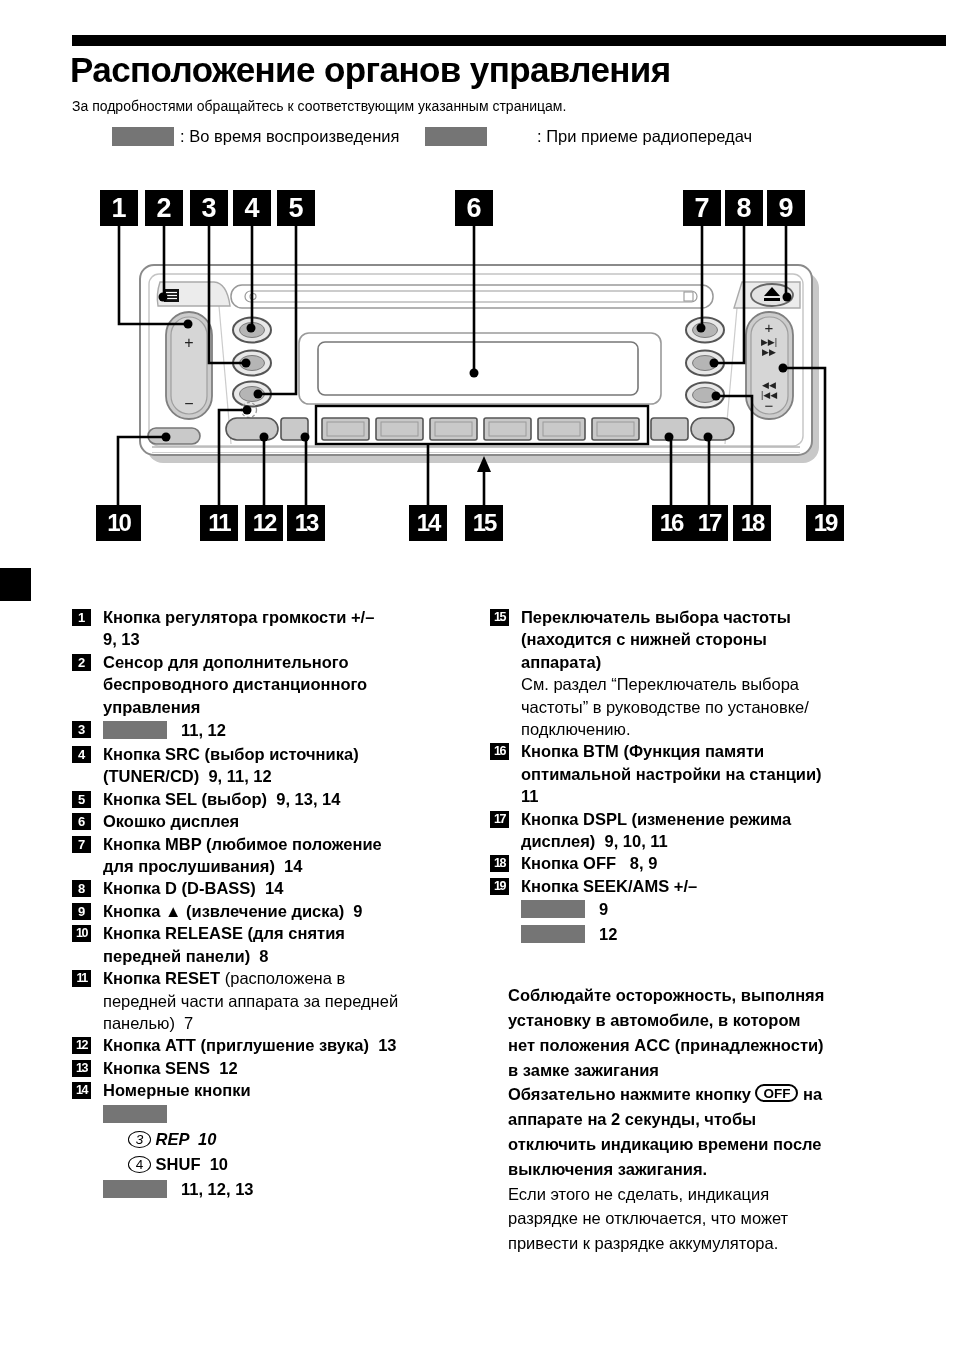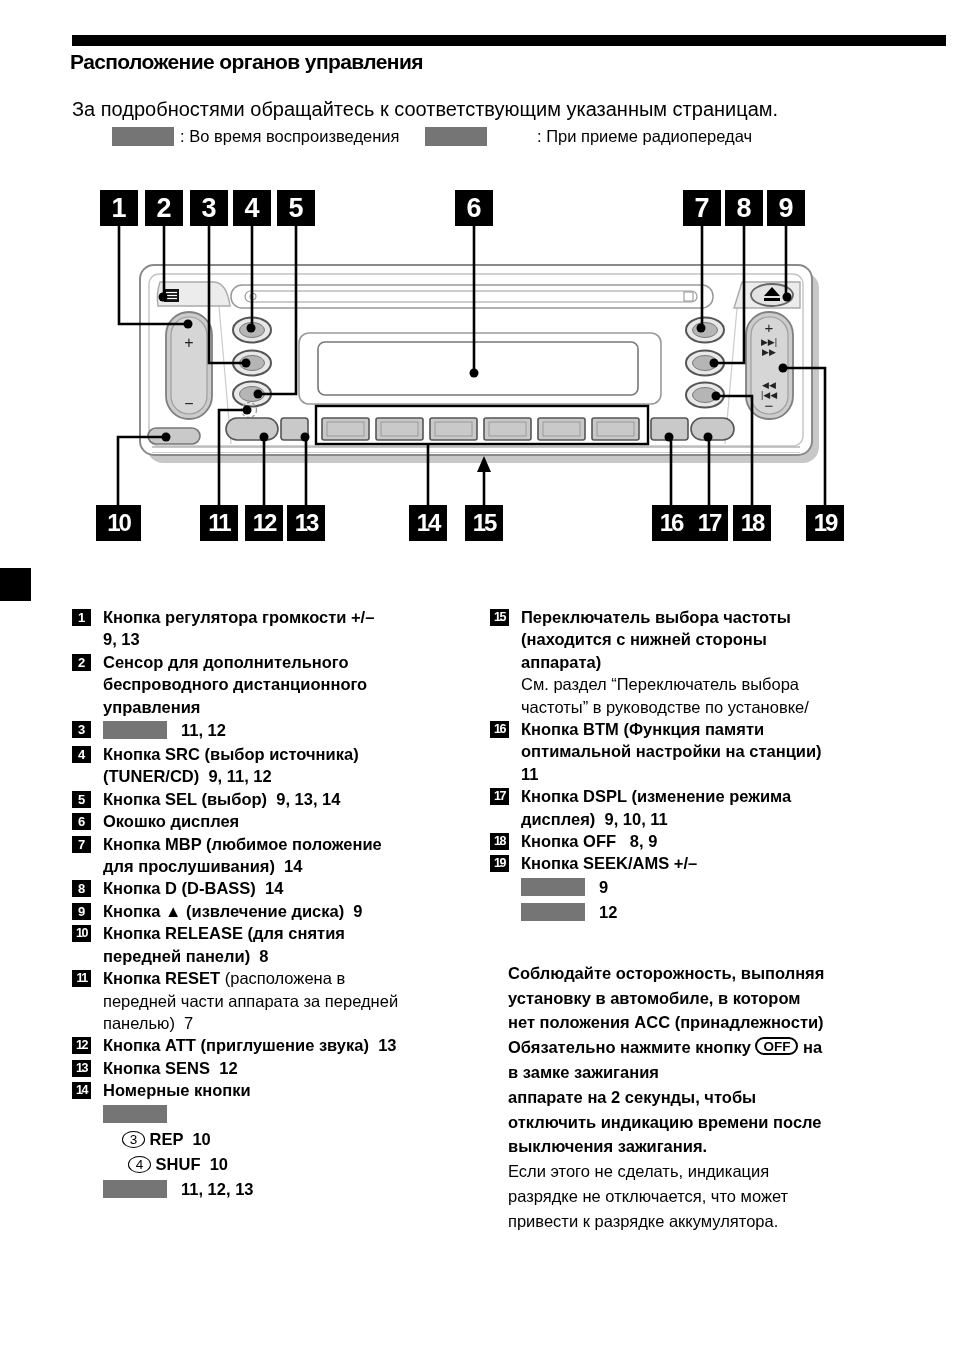--- a/index.html
+++ b/index.html
@@ -2,22 +2,22 @@
 <html><head>
 <meta charset="utf-8">
 <style>
   html,body{margin:0;padding:0;}
   body{
     width:954px;height:1352px;position:relative;background:#ffffff;
     font-family:"Liberation Sans", sans-serif;color:#000;overflow:hidden;
   }
   .topbar{position:absolute;left:72px;top:35px;width:874px;height:11px;background:#000;}
   .chapter-tab{position:absolute;left:0;top:568px;width:31px;height:33px;background:#000;}
-  .title{position:absolute;left:70px;top:50px;font-size:21px;font-weight:bold;letter-spacing:-0.6px;white-space:nowrap;}
-  .intro{position:absolute;left:72px;top:98px;font-size:20px;white-space:nowrap;text-align:center;}
+  .title{position:absolute;left:70px;top:50px;font-size:35px;font-weight:bold;letter-spacing:-0.6px;white-space:nowrap;}
+  .intro{position:absolute;left:72px;top:98px;font-size:14px;white-space:nowrap;text-align:center;}
   .legend-chip{position:absolute;top:126px;height:20px;display:flex;align-items:center;font-size:16.5px;white-space:pre;}
   #lg1{left:72px;margin-left:40px;} #lg2{left:425px;gap:44px;}
   .lgbox{width:62px;height:19px;background:#757575;margin-right:6px;flex:0 0 auto;}
 
   .diagram{position:absolute;left:0;top:182px;width:954px;height:372px;}
   .diagram svg{position:absolute;left:0;top:0;}
   .co{position:absolute;width:38px;height:36px;background:#000;color:#fff;font-weight:bold;
       font-size:27px;line-height:36px;text-align:center;}
   .co.d2{font-size:24px;letter-spacing:-2px;}
   #co10{width:45px;}
@@ -324,36 +324,37 @@
       <span class="badge b2">13</span>
       <div class="content">
         <div class="line"><span class="sb">Кнопка SENS  12</span></div>
       </div>
     </div>
     <div class="item">
       <span class="badge b2">14</span>
       <div class="content">
         <div class="line"><span class="sb">Номерные кнопки</span></div>
         <div class="line" style="line-height: 25px;"><span class="gbox"></span></div>
-        <div class="line" style="margin-left: 19px; line-height: 25px;"><span class="okey">3</span><span class="sb"> REP  10</span></div>
+        <div class="line" style="margin-left: 25px; line-height: 25px; font-style: italic;"><span class="okey">3</span><span class="sb"> REP  10</span></div>
         <div class="line" style="margin-left: 25px; line-height: 25px;"><span class="okey">4</span><span class="sb"> SHUF  10</span></div>
         <div class="line" style="line-height: 25px;"><span class="gbox"></span><span class="sb">11, 12, 13</span></div>
       </div>
     </div>
   </div>
 <div class="col" id="colR">
   <div id="colR-items">
       <div class="item">
         <span class="badge b2">15</span>
         <div class="content">
           <div class="line"><span class="sb">Переключатель выбора частоты</span></div>
           <div class="line"><span class="sb">(находится с нижней стороны</span></div>
           <div class="line"><span class="sb">аппарата)</span></div>
           <div class="line"><span class="sr">См. раздел “Переключатель выбора</span></div>
           <div class="line"><span class="sr">частоты” в руководстве по установке/</span></div>
+          <div class="line"><span class="sr">подключению.</span></div>
         </div>
       </div>
       <div class="item">
         <span class="badge b2">16</span>
         <div class="content">
           <div class="line"><span class="sb">Кнопка BTM (Функция памяти</span></div>
           <div class="line"><span class="sb">оптимальной настройки на станции)</span></div>
           <div class="line"><span class="sb">11</span></div>
         </div>
       </div>
@@ -376,22 +377,22 @@
           <div class="line"><span class="sb">Кнопка SEEK/AMS +/–</span></div>
           <div class="line" style="line-height: 25px;"><span class="gbox"></span><span class="sb">9</span></div>
           <div class="line" style="line-height: 25px;"><span class="gbox"></span><span class="sb">12</span></div>
         </div>
       </div>
     </div>
   <div class="note" id="note">
       <div class="line"><span class="sb">Соблюдайте осторожность, выполняя</span></div>
       <div class="line"><span class="sb">установку в автомобиле, в котором</span></div>
       <div class="line"><span class="sb">нет положения ACC (принадлежности)</span></div>
+      <div class="line"><span class="sb">в замке зажигания</span></div>
       <div class="line"><span class="sb">Обязательно нажмите кнопку </span><span class="opill">OFF</span><span class="sb"> на</span></div>
-      <div class="line"><span class="sb">в замке зажигания</span></div>
       <div class="line"><span class="sb">аппарате на 2 секунды, чтобы</span></div>
       <div class="line"><span class="sb">отключить индикацию времени после</span></div>
       <div class="line"><span class="sb">выключения зажигания.</span></div>
       <div class="line"><span class="sr">Если этого не сделать, индикация</span></div>
       <div class="line"><span class="sr">разрядке не отключается, что может</span></div>
       <div class="line"><span class="sr">привести к разрядке аккумулятора.</span></div>
     </div>
 </div>
 
 </body></html>

